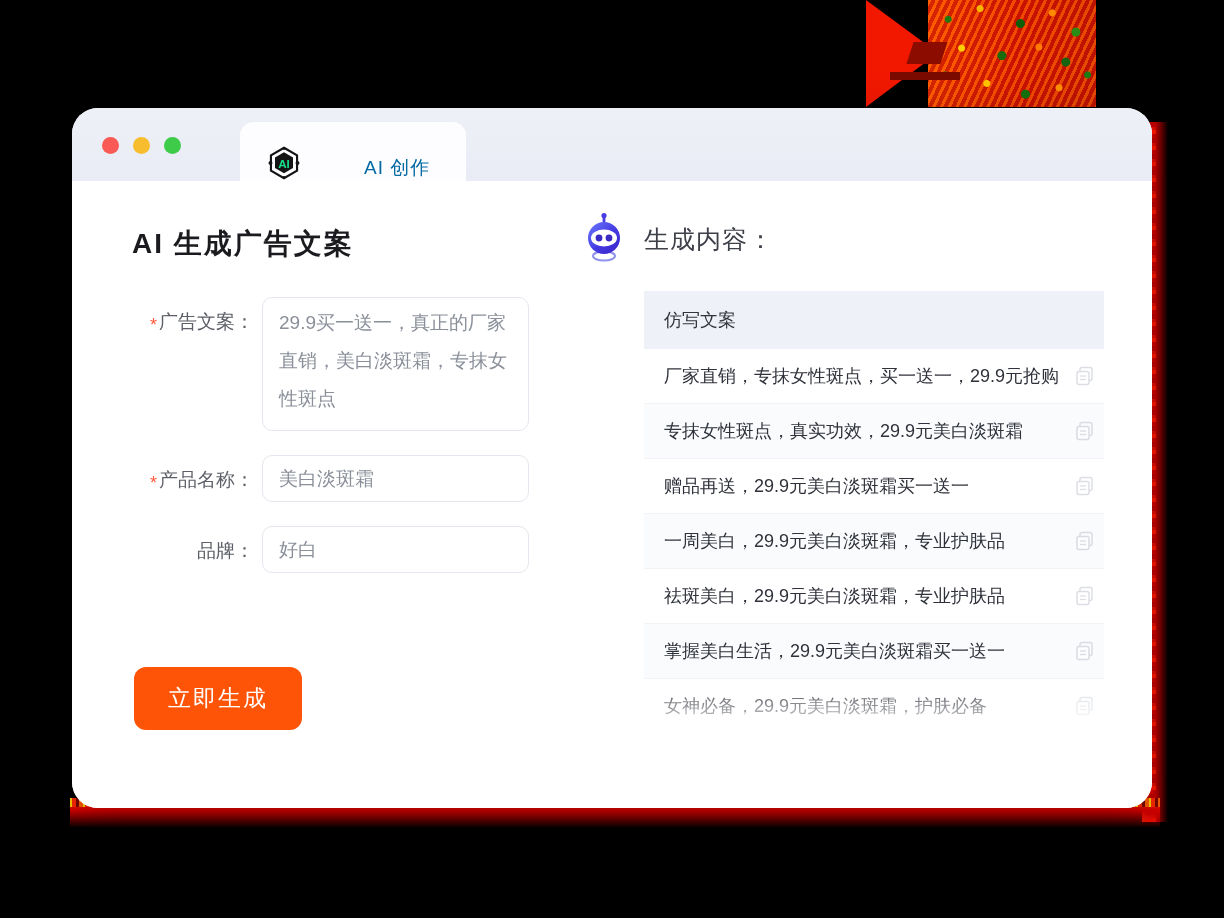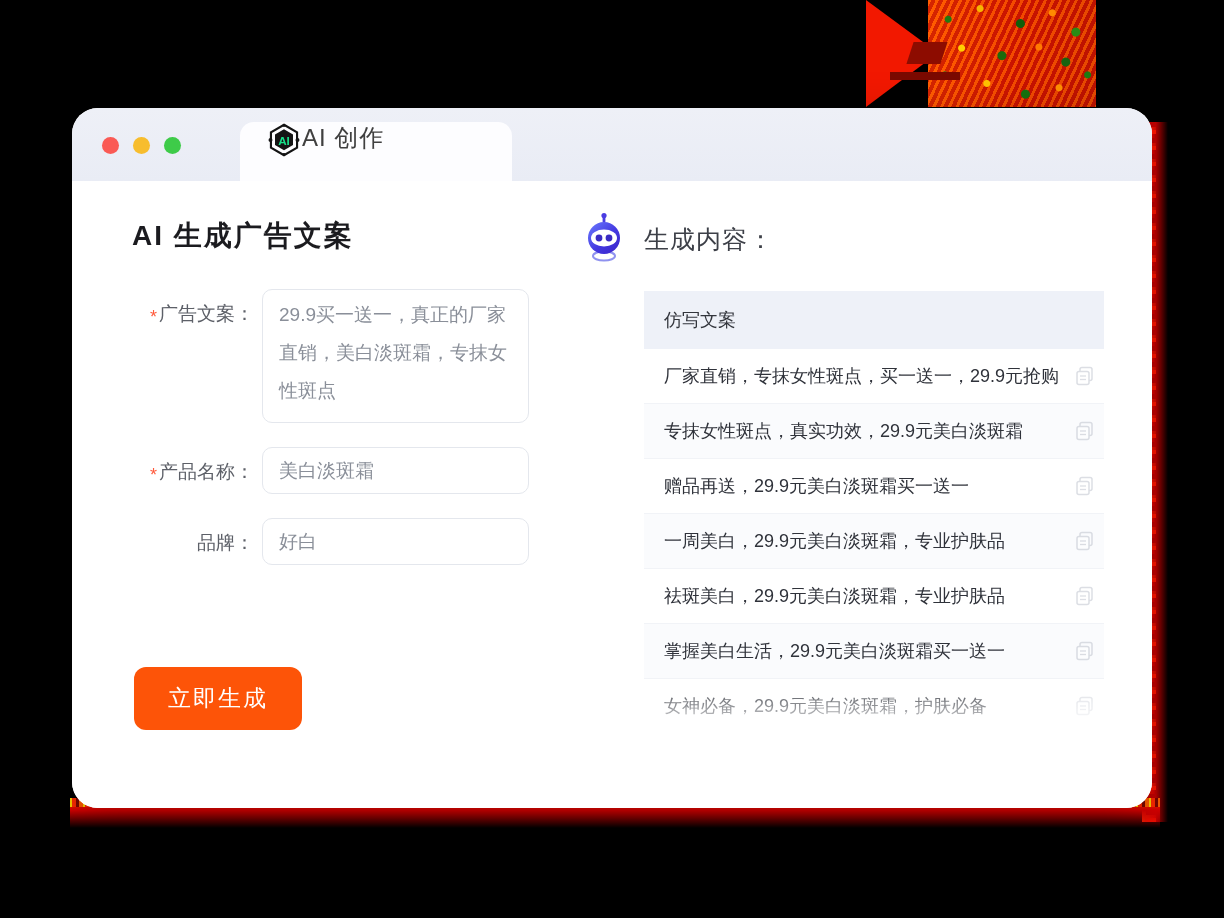--- a/index.html
+++ b/index.html
@@ -136,33 +136,35 @@
   }
   .dot { width: 17px; height: 17px; border-radius: 50%; }
   .dot.red    { background: #fa5a55; }
   .dot.yellow { background: #f7bd2e; }
   .dot.green  { background: #3ecb49; }
 
   .tab {
     position: absolute;
     left: 168px;
     top: 14px;
-    width: 272px;
+    width: 226px;
     height: 59px;
     background: #fdfdff;
     border-radius: 14px 14px 0 0;
     display: flex;
-    align-items: flex-start;
+    align-items: flex-end;
     padding-left: 26px;
     box-sizing: border-box;
+    gap: 48px;
   }
   .tab-logo { width: 36px; height: 36px; flex: 0 0 auto; }
   .tab-label {
-    font-size: 24px;
-    color: #404040;
+    margin-left: 14px;
+    font-size: 19px;
+    color: #0369a1;
     letter-spacing: 1px;
     white-space: nowrap;
   }
 
   
   .body-wrap {
     display: flex;
     height: 627px;
     background: #ffffff;
   }
@@ -178,21 +180,21 @@
     padding: 32px 44px 0 0;
     box-sizing: border-box;
     position: relative;
   }
 
   .page-title {
     font-size: 28px;
     font-weight: bold;
     color: #1b1b1f;
     letter-spacing: 2px;
-    margin: 4px 0 34px 0;
+    margin: 12px 0 34px 0;
   }
 
   
   .form-row {
     display: flex;
     margin-bottom: 24px;
   }
   .form-label {
     width: 130px;
     flex: 0 0 auto;

